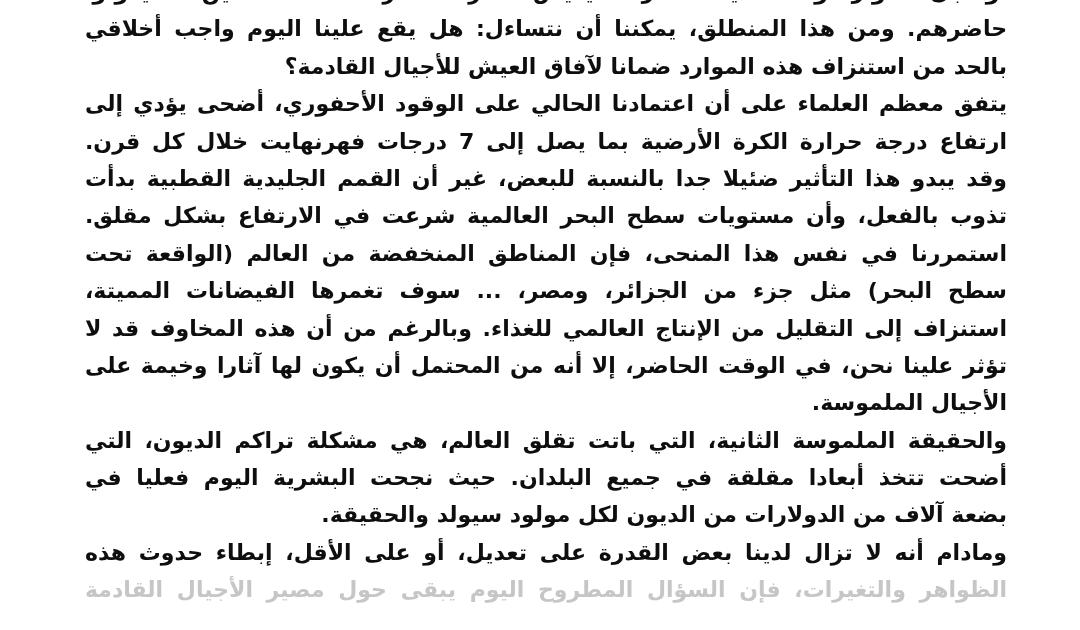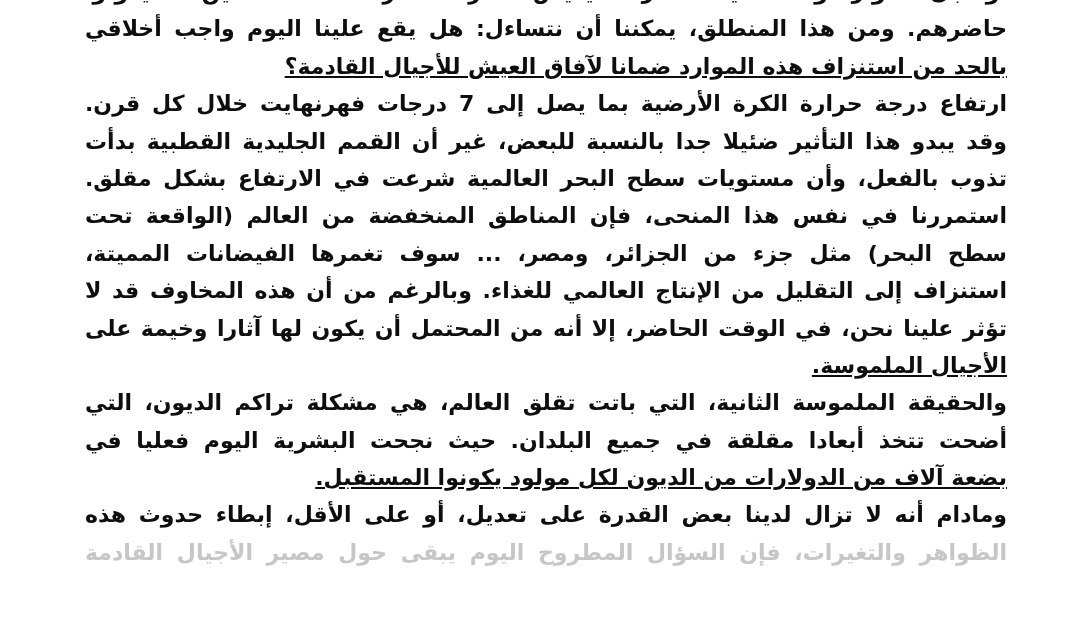--- a/index.html
+++ b/index.html
@@ -30,21 +30,20 @@
     height: 37.4px;
     line-height: 37.4px;
     overflow: hidden;
     white-space: normal;
     text-align: justify;
     text-align-last: justify;
   }
   .line.end {
     text-align: right;
     text-align-last: right;
-    text-decoration: underline;
   }
   .line.faint {
     color: #c6c6c6;
   }
 </style>
 </head>
 <body>
 
 <div class="page">
   <div class="text-block">
@@ -54,20 +53,23 @@
       </div>
 
       <div class="line">
         <span>حاضرهم. ومن هذا المنطلق، يمكننا أن نتساءل: هل يقع علينا اليوم واجب أخلاقي يقضي</span>
       </div>
 
       <div class="line end">
         <span>بالحد من استنزاف هذه الموارد ضمانا لآفاق العيش للأجيال القادمة؟</span>
       </div>
 
+      <div class="line">
+        <span>يتفق معظم العلماء على أن اعتمادنا الحالي على الوقود الأحفوري، أضحى يؤدي إلى</span>
+      </div>
 
       <div class="line">
         <span>ارتفاع درجة حرارة الكرة الأرضية بما يصل إلى 7 درجات فهرنهايت خلال كل قرن.</span>
       </div>
 
       <div class="line">
         <span>وقد يبدو هذا التأثير ضئيلا جدا بالنسبة للبعض، غير أن القمم الجليدية القطبية بدأت</span>
       </div>
 
       <div class="line">
@@ -97,21 +99,21 @@
 
       <div class="line">
         <span>والحقيقة الملموسة الثانية، التي باتت تقلق العالم، هي مشكلة تراكم الديون، التي</span>
       </div>
 
       <div class="line">
         <span>أضحت تتخذ أبعادا مقلقة في جميع البلدان. حيث نجحت البشرية اليوم فعليا في "إنساب"</span>
       </div>
 
       <div class="line end">
-        <span>بضعة آلاف من الدولارات من الديون لكل مولود يكونوا المستقبل.</span>
+        <span>بضعة آلاف من الدولارات من الديون لكل مولود سيولد والحقيقة.</span>
       </div>
 
       <div class="line">
         <span>ومادام أنه لا تزال لدينا بعض القدرة على تعديل، أو على الأقل، إبطاء حدوث هذه</span>
       </div>
 
       <div class="line faint">
         <span>الظواهر والتغيرات، فإن السؤال المطروح اليوم يبقى حول مصير الأجيال القادمة</span>
       </div>
     </div>

